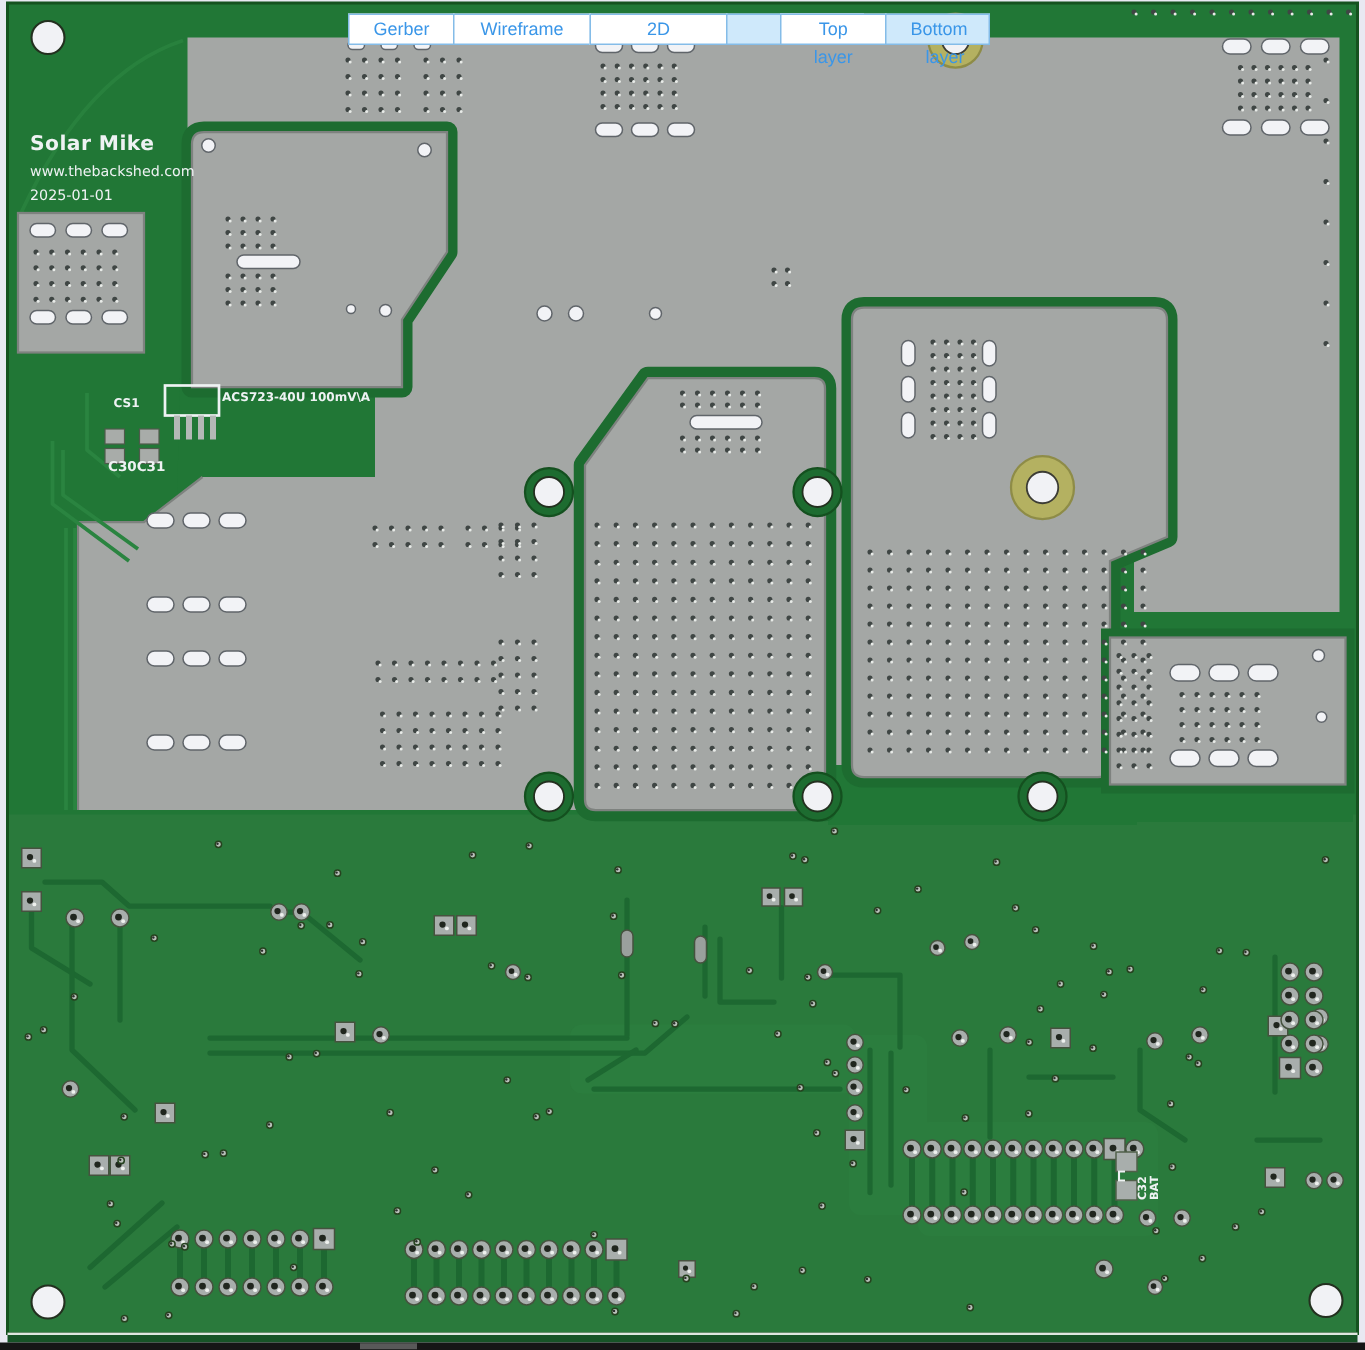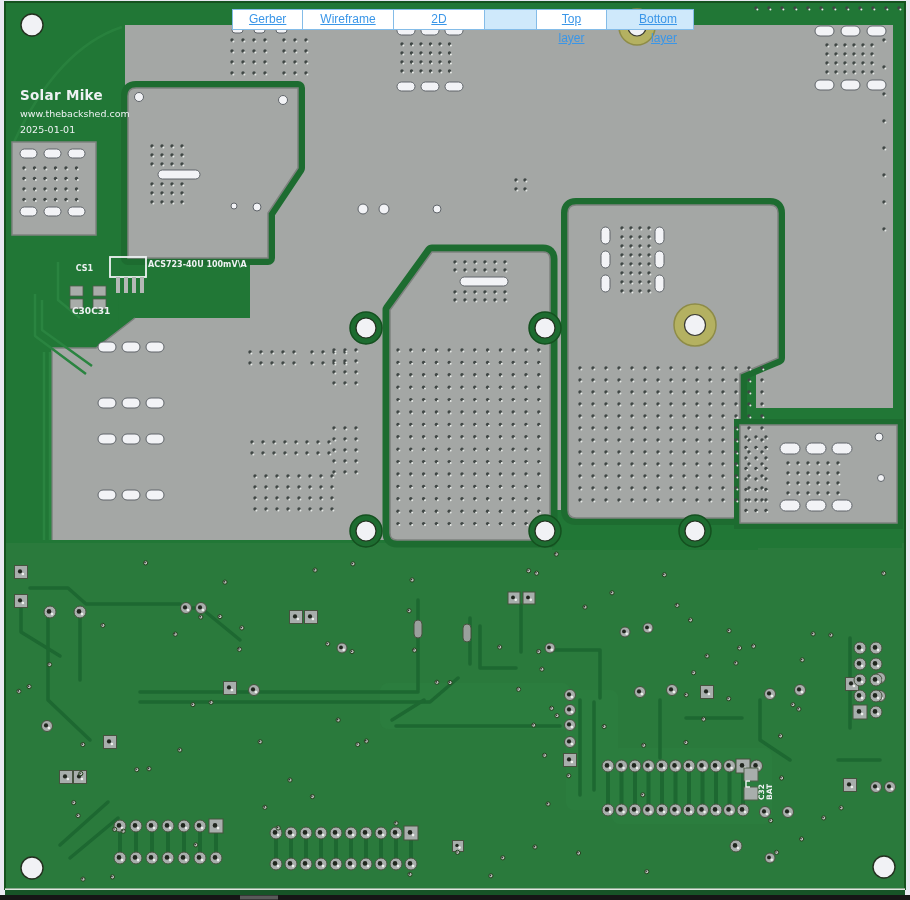--- a/index.html
+++ b/index.html
@@ -1,27 +1,27 @@
 <!DOCTYPE html>
 <html><head>
 <meta charset="utf-8">
 <style>
   html,body{margin:0;padding:0;background:#e9e9f2;}
   .stage{position:relative;width:910px;height:900px;background:var(--bg,#e9e9f2);overflow:hidden;
          font-family:"Liberation Sans",sans-serif;}
   svg{position:absolute;left:0;top:0;}
   .toolbar{position:absolute;top:9px;display:flex;z-index:5;}
   .tb-left{left:232px;}
-  .tb-right{left:536px;}
+  .tb-right{left:520px;}
   .tb-btn{height:21px;line-height:19px;box-sizing:border-box;border:1px solid var(--btnBorder,#84bce8);
           background:var(--btnBg,#ffffff);color:var(--accent,#3a96e8);font-size:12px;text-align:center;
-          padding:0 16px;margin-left:-1px;cursor:pointer;user-select:none;text-decoration:underline;}
+          padding:0 16px;margin-left:-1px;cursor:pointer;user-select:none;}
   .tb-btn:first-child{margin-left:0;}
   .tb-btn.active{background:var(--btnActive,#cfe9fb);text-align:right;}
-  .w71{width:71px;} .w72{width:92px;} .w74{width:88px;}
+  .w71{width:71px;} .w72{width:92px;} .w74{width:70px;}
   text{font-family:"DejaVu Sans",sans-serif;fill:var(--silk,#eef2f3);}
   .silk-big{font-size:13.5px;font-weight:600;letter-spacing:.3px;}
   .silk-sm{font-size:9.5px;}
   .silk-ref{font-size:8px;font-weight:700;}
   .silk-ref9{font-size:9px;font-weight:700;}
   .silk-rot{font-size:7.5px;font-weight:700;}
 </style>
 </head>
 <body>
 

